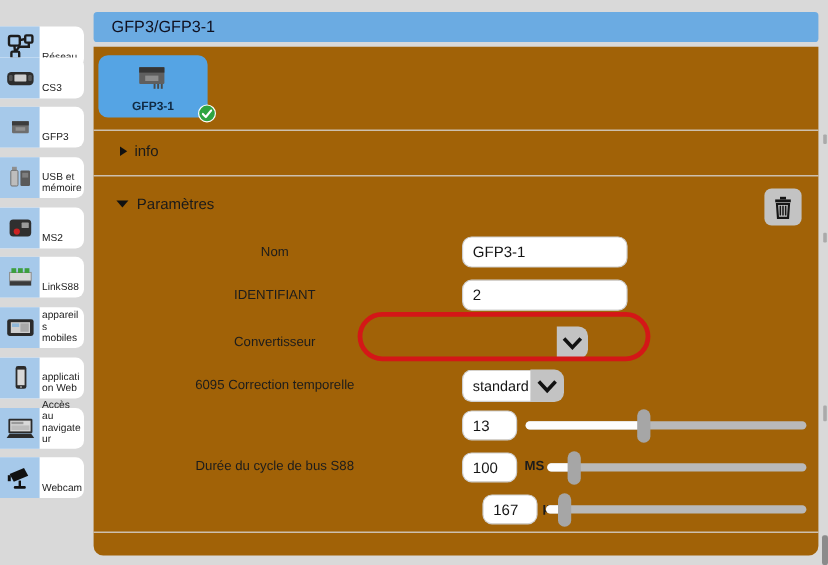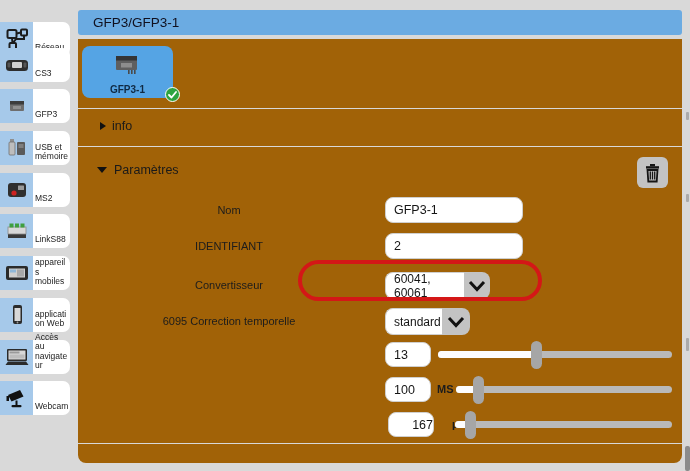--- a/index.html
+++ b/index.html
@@ -235,48 +235,48 @@
       </svg>
   </div>
 
   <div class="flabel" style="top:158px;line-height:26px">Nom</div>
   <input class="fin" style="left: 307px; top: 158px; width: 138px; height: 26px;" value="GFP3-1">
 
   <div class="flabel" style="top:194px;line-height:26px">IDENTIFIANT</div>
   <input class="fin" style="left: 307px; top: 194px; width: 138px; height: 26px;" value="2">
 
   <div class="flabel" style="top:233px;line-height:27px">Convertisseur</div>
-  <div class="combo-field" style="left:307px;top:233px;width:79px;height:27px">60041, 60061</div>
   <div class="combo-btn" style="left:386px;top:233px;width:26px;height:27px">
     <svg width="18" height="12" viewBox="0 0 18 12">
       <polyline points="2,2 9,9.5 16,2" fill="none" stroke="#111" stroke-width="3"></polyline>
       </svg>
   </div>
   <div class="red-oval"></div>
 
   <div class="flabel" style="top:269px;line-height:27px">6095 Correction temporelle</div>
   <div class="combo-field" style="left:307px;top:269px;width:71px;height:27px">standard</div>
   <div class="combo-btn" style="left:364px;top:269px;width:28px;height:27px">
     <svg width="18" height="12" viewBox="0 0 18 12">
       <polyline points="2,2 9,9.5 16,2" fill="none" stroke="#111" stroke-width="3"></polyline>
       </svg>
   </div>
 
   <input class="fin" style="left: 307px; top: 303px; width: 46px; height: 25px;" value="13">
   <div class="track" style="left:360px;top:312px;width:234px"></div>
   <div class="track-fill" style="left:360px;top:312px;width:99px"></div>
   <div class="thumb" style="left:453px;top:302px"></div>
 
+  <div class="flabel" style="top:338px;line-height:25px">Durée du cycle de bus S88</div>
   <input class="fin" style="left: 307px; top: 338px; width: 46px; height: 25px;" value="100">
   <div class="unit" style="left:359px;top:338px;line-height:25px">MS</div>
   <div class="track" style="left:378px;top:347px;width:216px"></div>
   <div class="track-fill" style="left:378px;top:347px;width:23px"></div>
   <div class="thumb" style="left:395px;top:337px"></div>
 
-  <input class="fin" style="left: 310px; top: 373px; width: 46px; height: 25px; text-align: right;" value="167">
+  <input class="fin" style="left: 324px; top: 373px; width: 46px; height: 25px;" value="167">
   <div class="unit" style="left:374px;top:373px;line-height:25px">µs</div>
   <div class="track" style="left:377px;top:382px;width:217px"></div>
   <div class="track-fill" style="left:377px;top:382px;width:17px"></div>
   <div class="thumb" style="left:387px;top:372px"></div>
 
   <div class="divider" style="top:404px"></div>
 </div>
 
 <div class="edge-tick" style="top:112px;height:8px"></div>
 <div class="edge-tick" style="top:194px;height:8px"></div>

